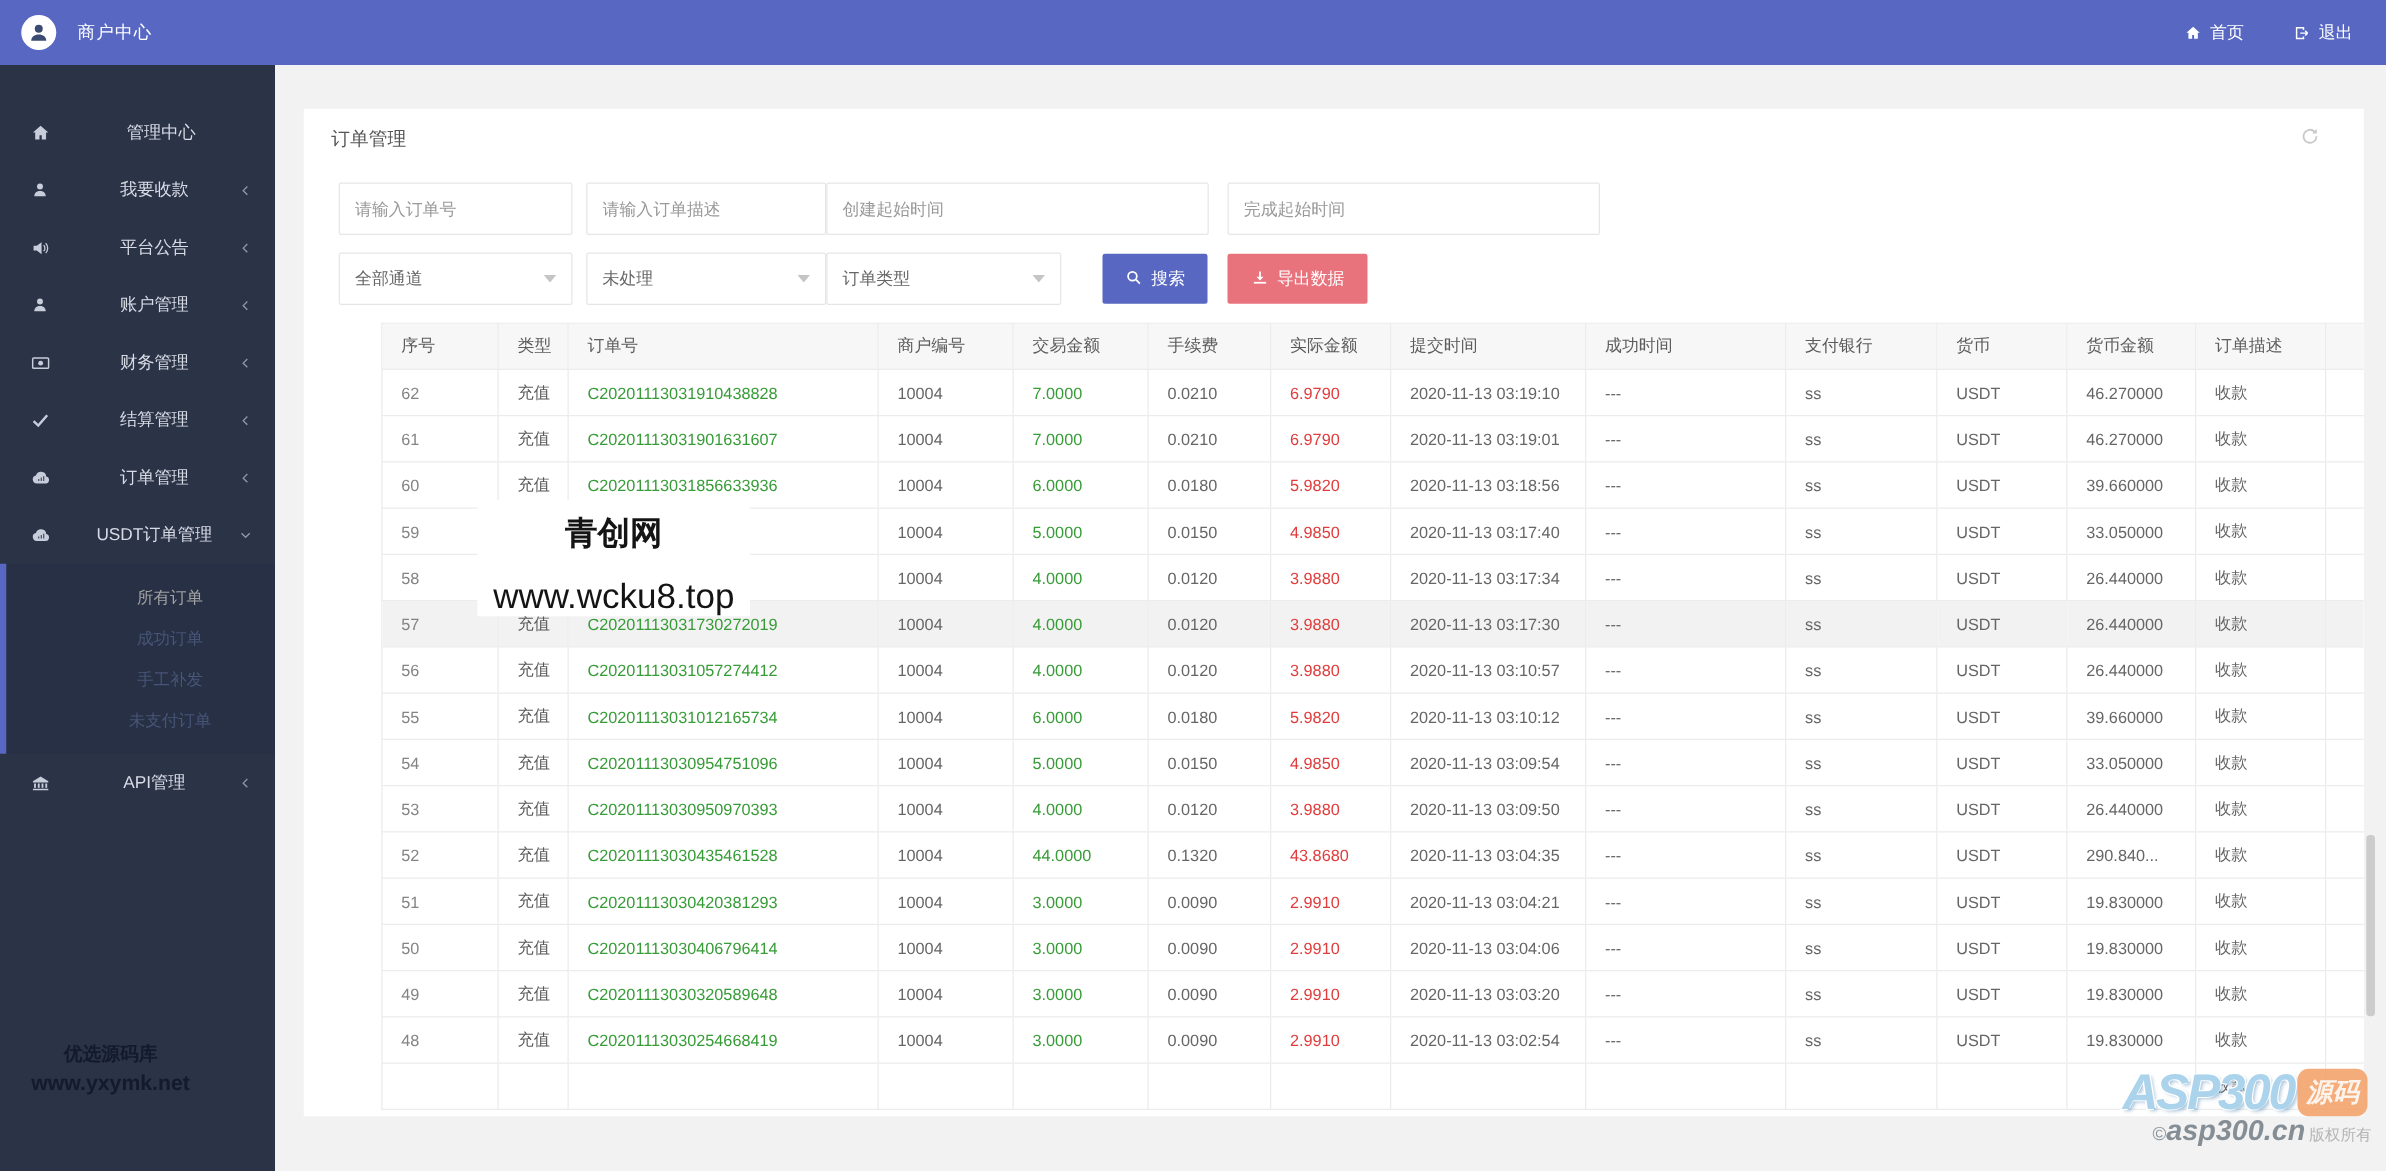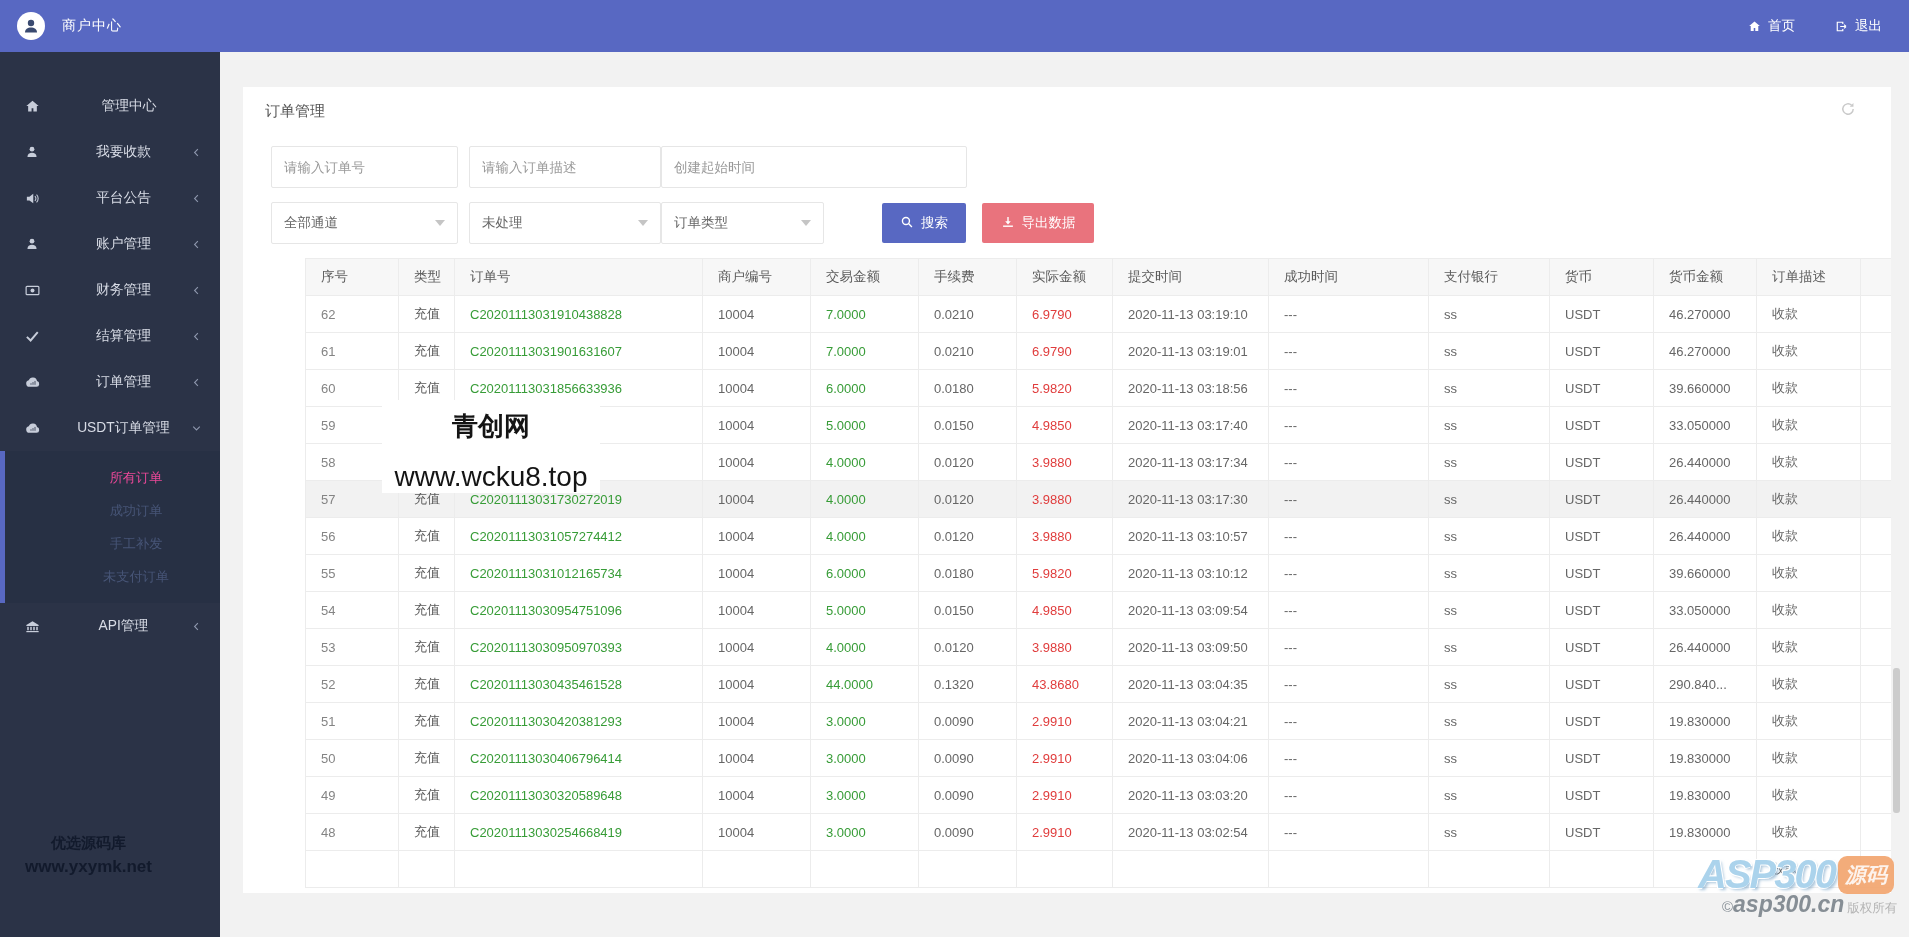--- a/index.html
+++ b/index.html
@@ -24,42 +24,42 @@
     background:#2b3347; z-index:20;text-align:center; }
   #side-nav { padding-top:31px; }
   .side-item { height:46px; display:flex; align-items:center; padding:0 18px 0 25px;
     cursor:pointer; color:#d8dce6; }
   .si-icon { width:18px; color:#c7cdda; display:flex; }
   .si-label { font-size:13.8px; margin-left:13px; flex:1; }
   .si-chev { color:#8e97ad; display:flex; }
   .submenu { background:#273044; border-left:5px solid #5868c2; padding:10px 0; }
   .sub-item { height:33px; line-height:33px; padding-left:47px; font-size:13.2px;
     color:#475577; cursor:pointer; }
-  .sub-item.active { color:#ec4899; }
+  .sub-item.active { color:#a3a3a3; }
   .side-mark { position:absolute; left:25px; top:782px; color:#121a2c; font-weight:bold; }
   .side-mark .m1 { font-size:15px; }
   .side-mark .m2 { font-size:17px; margin-top:4px; }
   
   .card { position:absolute; left:243px; top:87px; width:1648px; height:806px;
     background:#fff; overflow:hidden; z-index:5; }
   .card-title { position:absolute; left:22px; top:15px; font-size:15px; color:#555; }
   .refresh { position:absolute; left:1597px; top:14px; color:#c9c9c9; cursor:pointer; }
   .f-in { position:absolute; height:42px; border:1px solid #e6e6e6; border-radius:2px;
     padding:0 12px; font-size:13.5px; color:#666; outline:none; background:#fff; font-family:inherit; }
   .f-in::placeholder { color:#999; }
   #f1 { left:28px;  top:59px; width:187px; }
   #f2 { left:226px; top:59px; width:192px; }
   #f3 { left:418px; top:59px; width:306px; }
   #f4 { left:739px; top:59px; width:298px; }
   .f-sel { position:absolute; height:42px; border:1px solid #e6e6e6; border-radius:2px;
     display:flex; align-items:center; justify-content:space-between; padding:0 12px;
     font-size:13.5px; color:#666; cursor:pointer; background:#fff; }
   #s1 { left:28px;  top:115px; width:187px; }
   #s2 { left:226px; top:115px; width:192px; }
-  #s3 { left:418px; top:115px; width:163px; }
+  #s3 { left:418px; top:115px; width:188px; }
   .caret { display:flex; }
   .btn { position:absolute; height:40px; border:none; border-radius:2px; color:#fff;
     font-size:13.5px; display:flex; align-items:center; justify-content:center; gap:7px;
     cursor:pointer; font-family:inherit; }
   #btn-search { left:639px; top:116px; width:84px;  background:#5868c2; }
   #btn-export { left:739px; top:116px; width:112px; background:#e9737d; }
   
   .tbl-wrap { position:absolute; left:22px; top:171px; width:1626px; height:635px; overflow:hidden;padding-left:40px; }
   table { border-collapse:collapse; table-layout:fixed; width:1715px; }
   th { height:37px; background:#f7f7f7; font-weight:normal; font-size:13.5px; color:#5c5c5c;
@@ -266,20 +266,21 @@
   <span class="refresh">
     <svg viewBox="0 0 20 20" width="16" height="16">
         <path fill="none" stroke="currentColor" stroke-width="1.8" d="M16.5 10a6.5 6.5 0 1 1-2-4.7"></path>
         <path fill="currentColor" d="M16.8 2.6v4.6h-4.6z"></path>
       </svg>
   </span>
 
   <input class="f-in" id="f1" placeholder="请输入订单号" style="">
   <input class="f-in" id="f2" placeholder="请输入订单描述" style="">
   <input class="f-in" id="f3" placeholder="创建起始时间" style="">
+  <input class="f-in" id="f4" placeholder="完成起始时间" style="">
 
   <div class="f-sel" id="s1">
     <span>全部通道</span>
     <span class="caret">
       <svg viewBox="0 0 10 6" width="10" height="6">
           <path fill="#c5c5c5" d="M0 0h10L5 6z"></path>
         </svg>
     </span>
   </div>
   <div class="f-sel" id="s2">

